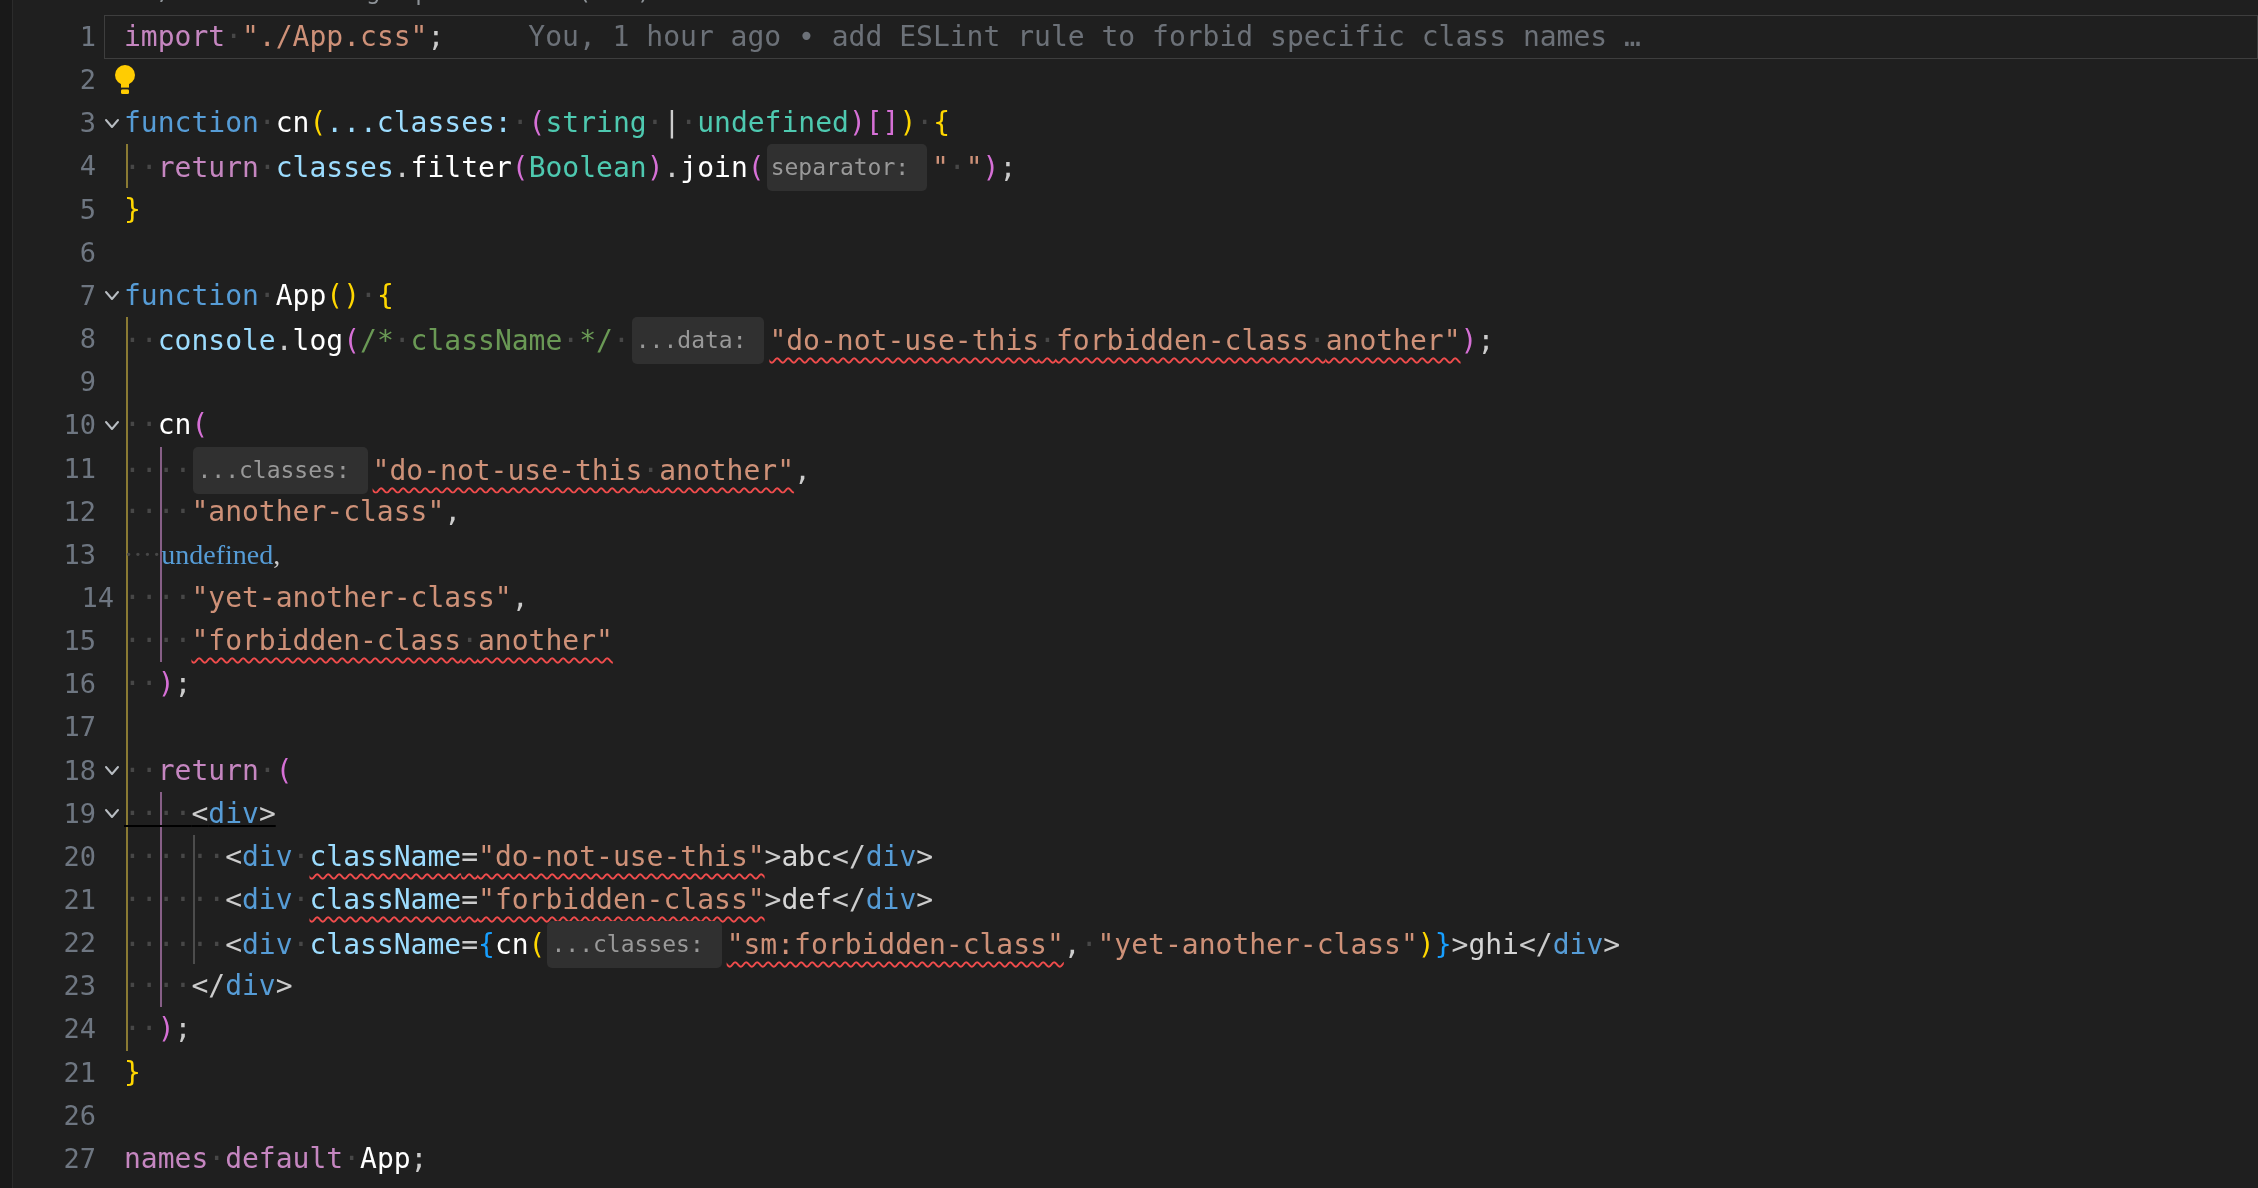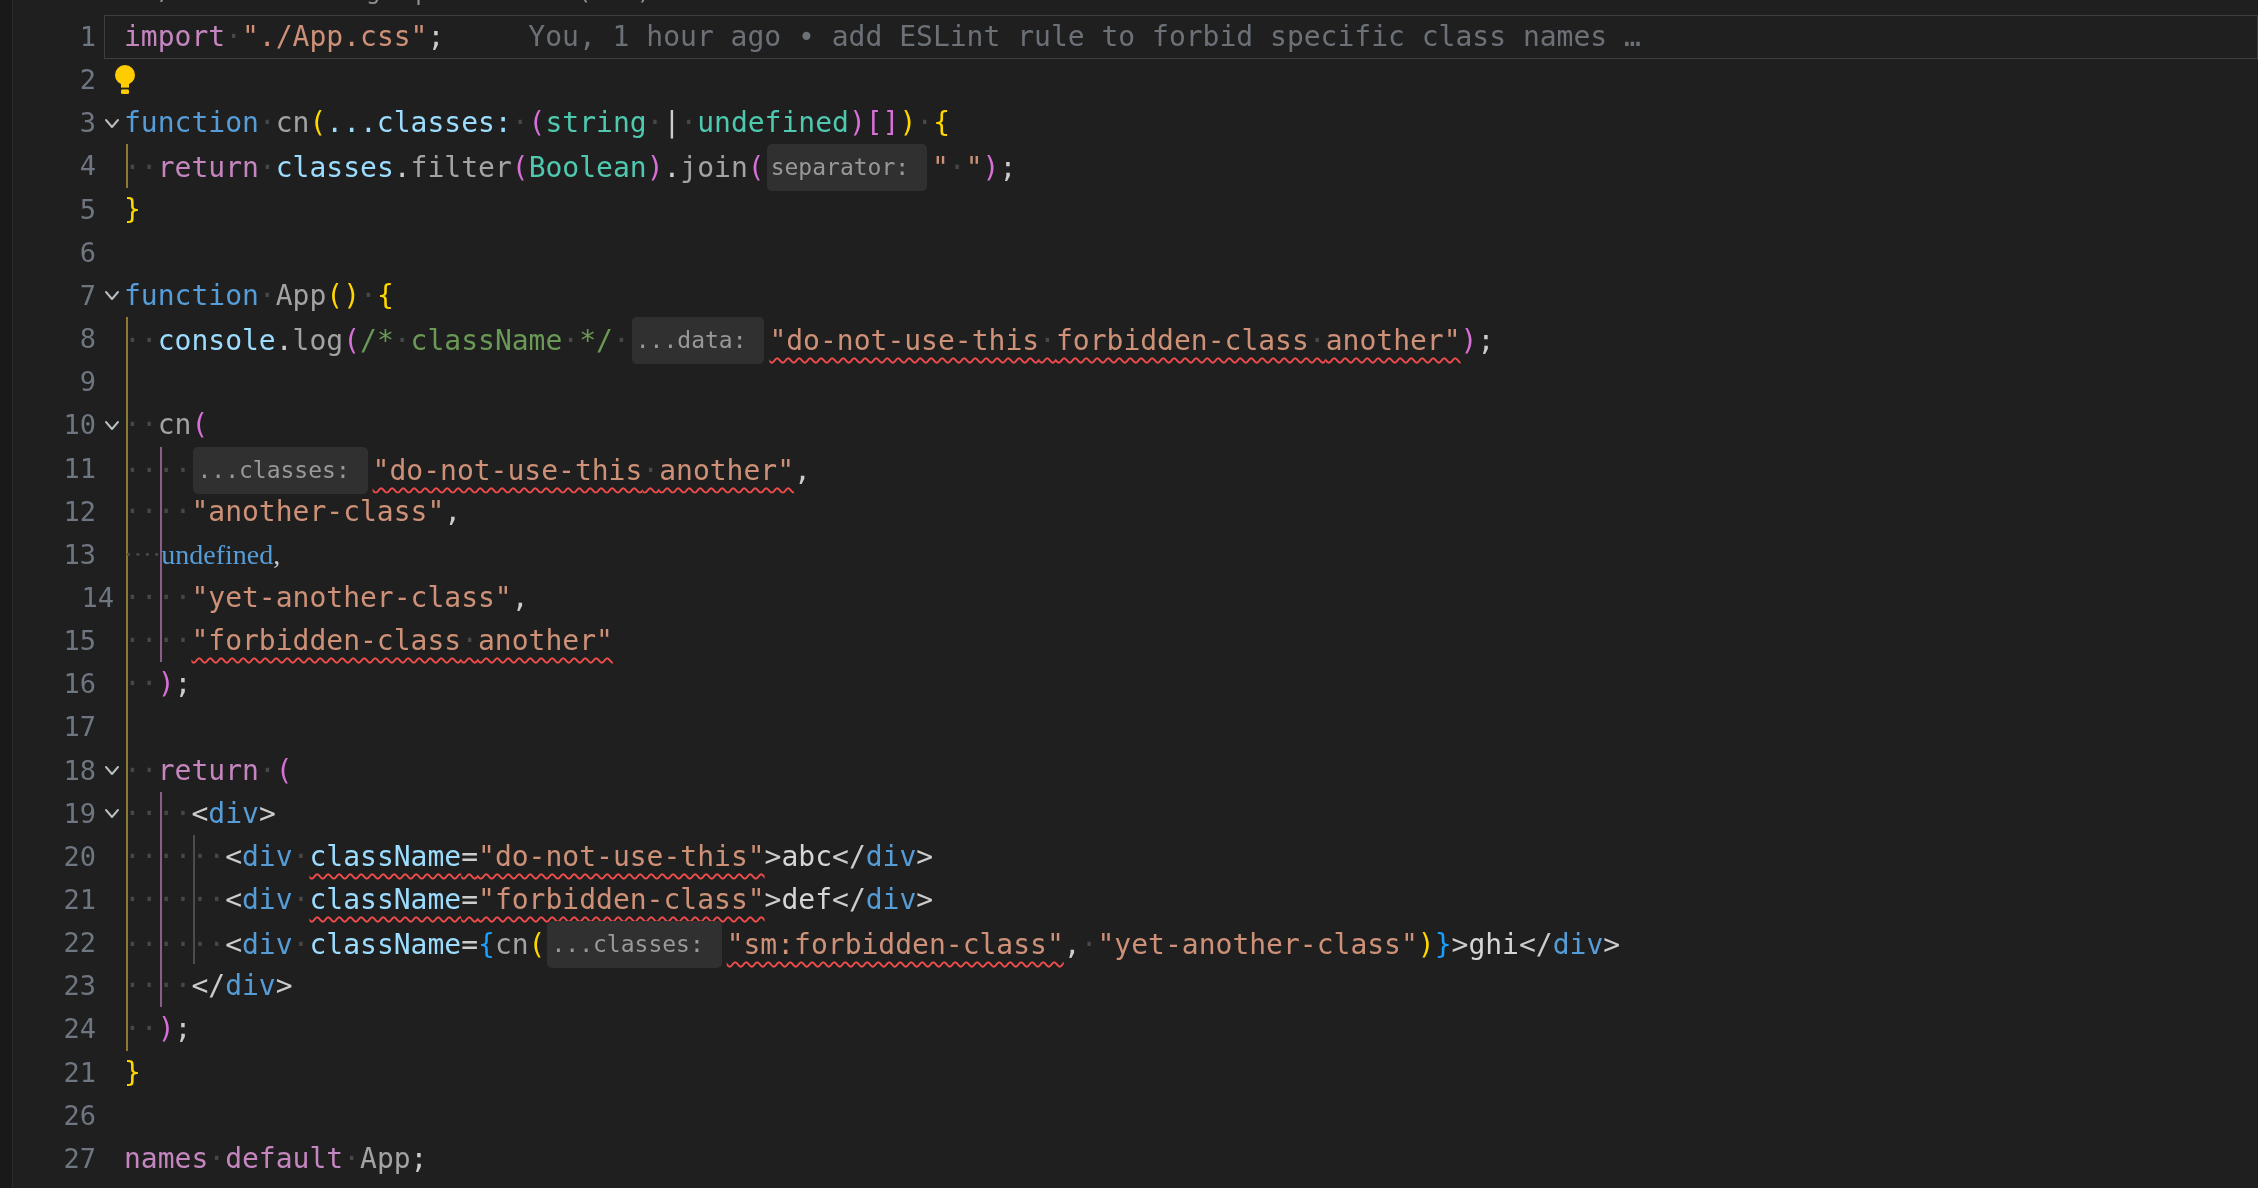--- a/index.html
+++ b/index.html
@@ -30,21 +30,21 @@
     position:absolute; left:99px; width:26px; height:43px;
     display:flex; align-items:center; justify-content:center;
   }
   .row {
     position:absolute; left:124px; right:0; height:43px;
     font-size:28px; line-height:43px; white-space:pre;
   }
   .guide { position:absolute; width:2px; pointer-events:none; }
   .c-pk { color:#c586c0; }
   .c-kw { color:#569cd6; }
-  .c-fn { color:#a3a3a3; }
+  .c-fn { color:#ffffff; }
   .c-vr { color:#9cdcfe; }
   .c-ty { color:#4ec9b0; }
   .c-st { color:#ce9178; }
   .c-cm { color:#6a9955; }
   .c-b1 { color:#ffd700; }
   .c-b2 { color:#d670d6; }
   .c-b3 { color:#179fff; }
   .c-pn { color:#cccccc; }
   .c-tx { color:#d6d6d6; }
   .c-ws { color:#474747; }
@@ -150,21 +150,21 @@
       <div class="row" style="top: 360.2px;"></div>
       <div class="row" style="top: 403.35px;"><span class="c-ws">··</span><span class="c-fn">cn</span><span class="c-b2">(</span></div>
       <div class="row" style="top: 446.5px;"><span class="c-ws">····</span><span class="hint">...classes: </span><span class="c-st sq">"do-not-use-this</span><span class="c-ws sq">·</span><span class="c-st sq">another"</span><span class="c-pn">,</span></div>
       <div class="row" style="top: 489.65px;"><span class="c-ws">····</span><span class="c-st">"another-class"</span><span class="c-pn">,</span></div>
       <div class="row" style="top: 532.8px; font-family: Liberation Serif, serif;"><span class="c-ws">····</span><span class="c-kw">undefined</span><span class="c-pn">,</span></div>
       <div class="row" style="top: 575.95px;"><span class="c-ws">····</span><span class="c-st">"yet-another-class"</span><span class="c-pn">,</span></div>
       <div class="row" style="top: 619.1px;"><span class="c-ws">····</span><span class="c-st sq">"forbidden-class</span><span class="c-ws sq">·</span><span class="c-st sq">another"</span></div>
       <div class="row" style="top: 662.25px;"><span class="c-ws">··</span><span class="c-b2">)</span><span class="c-pn">;</span></div>
       <div class="row" style="top: 705.4px;"></div>
       <div class="row" style="top: 748.55px;"><span class="c-ws">··</span><span class="c-pk">return</span><span class="c-ws">·</span><span class="c-b2">(</span></div>
-      <div class="row" style="top: 791.7px;"><span class="c-ws">····</span><span class="c-pn">&lt;</span><span class="c-kw">div</span><span class="c-pn">&gt;</span></div>
+      <div class="row" style="top: 791.7px; text-decoration: underline;"><span class="c-ws">····</span><span class="c-pn">&lt;</span><span class="c-kw">div</span><span class="c-pn">&gt;</span></div>
       <div class="row" style="top: 834.85px;"><span class="c-ws">······</span><span class="c-pn">&lt;</span><span class="c-kw">div</span><span class="c-ws">·</span><span class="c-vr sq">className</span><span class="c-pn sq">=</span><span class="c-st sq">"do-not-use-this"</span><span class="c-pn">&gt;</span><span class="c-tx">abc</span><span class="c-pn">&lt;/</span><span class="c-kw">div</span><span class="c-pn">&gt;</span></div>
       <div class="row" style="top: 878px;"><span class="c-ws">······</span><span class="c-pn">&lt;</span><span class="c-kw">div</span><span class="c-ws">·</span><span class="c-vr sq">className</span><span class="c-pn sq">=</span><span class="c-st sq">"forbidden-class"</span><span class="c-pn">&gt;</span><span class="c-tx">def</span><span class="c-pn">&lt;/</span><span class="c-kw">div</span><span class="c-pn">&gt;</span></div>
       <div class="row" style="top: 921.15px;"><span class="c-ws">······</span><span class="c-pn">&lt;</span><span class="c-kw">div</span><span class="c-ws">·</span><span class="c-vr">className</span><span class="c-pn">=</span><span class="c-b3">{</span><span class="c-fn">cn</span><span class="c-b1">(</span><span class="hint">...classes: </span><span class="c-st sq">"sm:forbidden-class"</span><span class="c-pn">,</span><span class="c-ws">·</span><span class="c-st">"yet-another-class"</span><span class="c-b1">)</span><span class="c-b3">}</span><span class="c-pn">&gt;</span><span class="c-tx">ghi</span><span class="c-pn">&lt;/</span><span class="c-kw">div</span><span class="c-pn">&gt;</span></div>
       <div class="row" style="top: 964.3px;"><span class="c-ws">····</span><span class="c-pn">&lt;/</span><span class="c-kw">div</span><span class="c-pn">&gt;</span></div>
       <div class="row" style="top: 1007.45px;"><span class="c-ws">··</span><span class="c-b2">)</span><span class="c-pn">;</span></div>
       <div class="row" style="top: 1050.6px;"><span class="c-b1">}</span></div>
       <div class="row" style="top: 1093.75px;"></div>
       <div class="row" style="top: 1136.9px;"><span class="c-pk">names</span><span class="c-ws">·</span><span class="c-pk">default</span><span class="c-ws">·</span><span class="c-fn">App</span><span class="c-pn">;</span></div>
     </div>
 </div>

